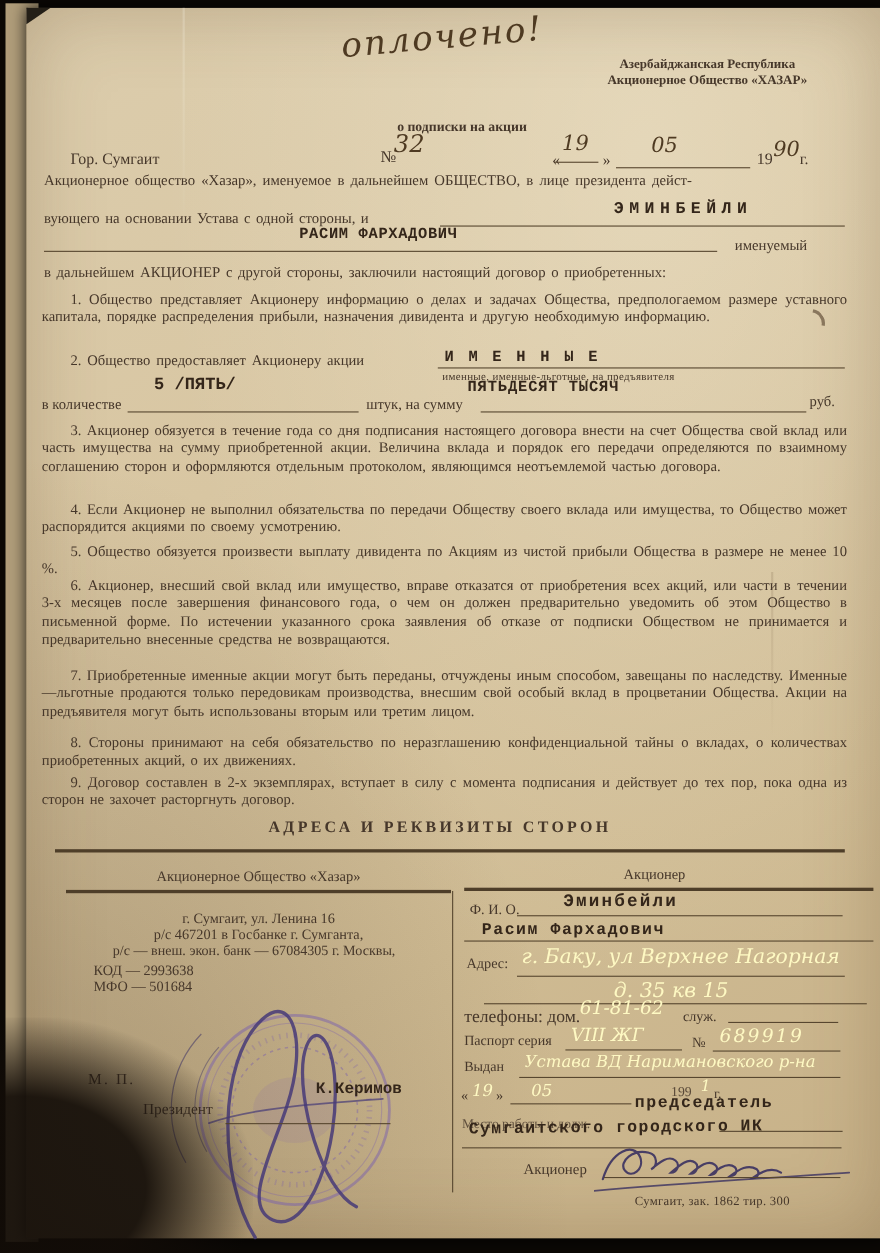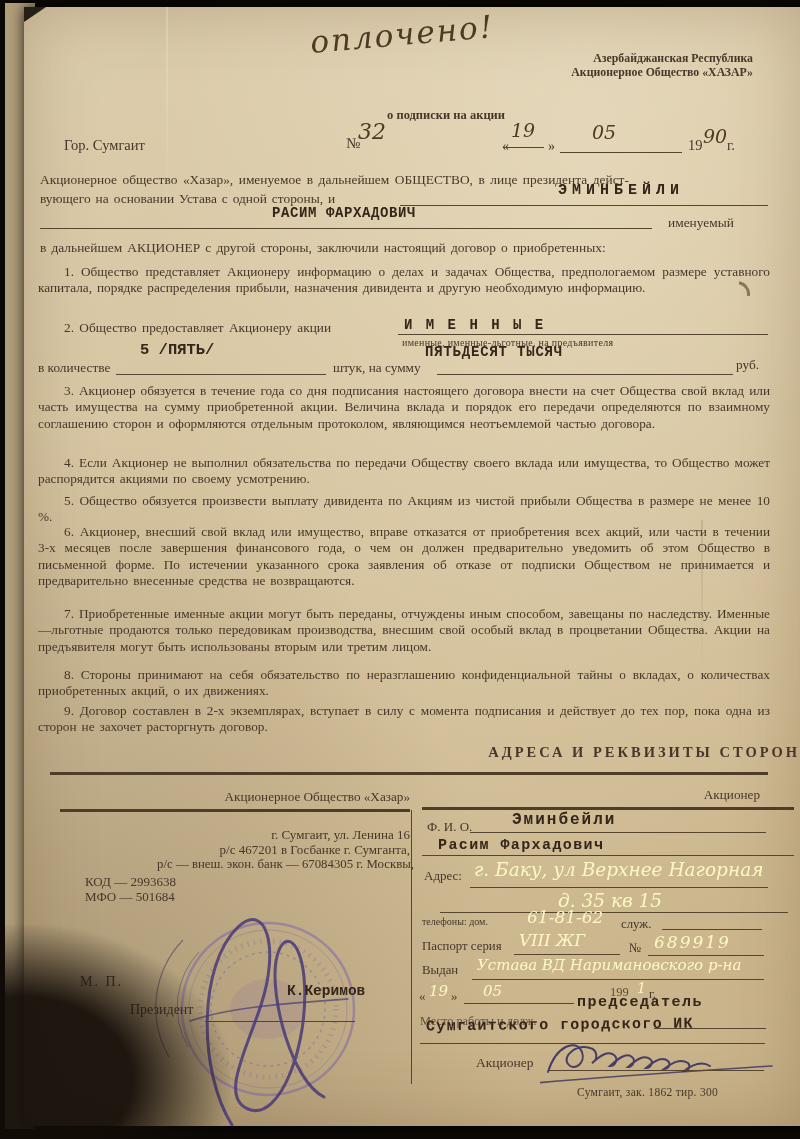--- a/index.html
+++ b/index.html
@@ -35,21 +35,21 @@
   .b{font-weight:bold;}
   .mono{font-family:"Liberation Mono",monospace;font-weight:bold;color:#34261a;white-space:nowrap;}
   .hand{font-family:"DejaVu Serif",serif;font-style:italic;color:#fef9c3;white-space:nowrap;}
   .hand-br{font-family:"DejaVu Serif",serif;font-style:italic;color:#4e3a22;white-space:nowrap;}
   .ln{position:absolute;height:0;border-bottom:1.5px solid #57462f;}
   .bar{position:absolute;background:#4e3e29;}
   .clause{position:absolute;left:38px;width:732px;margin:0;
     font-size:13.3px;line-height:16.3px;text-align:justify;text-indent:26px;
     word-spacing:1.6px;color:#46372a;}
   .nowrap{white-space:nowrap;}
-  .center{text-align:right;}
+  .center{text-align:center;}
 </style>
 </head>
 <body>
 
 <div class="strip"></div>
 <div class="paper"></div>
 <div class="fold"></div>
 <div class="crease-v1"></div>
 <div class="crease-v2"></div>
 <div class="curl"></div>
@@ -71,21 +71,21 @@
   <div class="abs t" style="left:502px;top:139px;font-size:14px;">«</div>
   <div class="abs hand-br" style="left:511px;top:119px;font-size:19px;">19</div>
   <div class="ln" style="left:504px;top:147px;width:40px;"></div>
   <div class="abs t" style="left:548px;top:139px;font-size:14px;">»</div>
   <div class="ln" style="left:560px;top:152px;width:122px;"></div>
   <div class="abs hand-br" style="left:592px;top:121px;font-size:19px;">05</div>
   <div class="abs t" style="left:688px;top:137px;font-size:14.5px;">19</div>
   <div class="abs hand-br" style="left:703px;top:125px;font-size:19px;">90</div>
   <div class="abs t" style="left:727px;top:137px;font-size:14.5px;">г.</div>
 
-  <div class="abs t nowrap" style="left:40px;top:172px;font-size:13.4px;word-spacing:2.2px;">Акционерное общество «Хазар», именуемое в дальнейшем ОБЩЕСТВО, в лице  президента дейст-</div>
+  <div class="abs t nowrap" style="left:40px;top:156px;font-size:13.4px;word-spacing:2.2px;">Акционерное общество «Хазар», именуемое в дальнейшем ОБЩЕСТВО, в лице  президента дейст-</div>
   <div class="abs t nowrap" style="left:40px;top:191px;font-size:13.4px;word-spacing:1.6px;">вующего на основании Устава с одной стороны, и</div>
   <div class="ln" style="left:400px;top:205px;width:368px;"></div>
   <div class="abs mono" style="left:558px;top:182px;font-size:15px;letter-spacing:5px;">ЭМИНБЕЙЛИ</div>
   <div class="abs mono" style="left:272px;top:205px;font-size:14px;letter-spacing:0.6px;">РАСИМ ФАРХАДОВИЧ</div>
   <div class="ln" style="left:40px;top:228px;width:612px;"></div>
   <div class="abs t" style="left:668px;top:215px;font-size:13.4px;">именуемый</div>
   <div class="abs t nowrap" style="left:40px;top:240px;font-size:13.4px;word-spacing:1.8px;">в дальнейшем АКЦИОНЕР с другой  стороны, заключили настоящий договор о приобретенных:</div>
 
   <p class="clause" style="top:264px;">1. Общество представляет Акционеру информацию о делах и задачах Общества,  предпологаемом размере уставного капитала, порядке распределения прибыли, назначения дивидента и другую необходимую информацию.</p>
 
@@ -150,21 +150,21 @@
   <div class="ln" style="left:470px;top:832px;width:296px;"></div>
   <div class="abs mono" style="left:438px;top:837px;font-size:15px;letter-spacing:1.4px;">Расим Фархадович</div>
   <div class="ln" style="left:422px;top:855px;width:372px;"></div>
 
   <div class="abs t" style="left:424px;top:868px;font-size:13px;">Адрес:</div>
   <div class="abs hand" style="left:474px;top:859px;font-size:18.5px;">г. Баку, ул Верхнее Нагорная</div>
   <div class="ln" style="left:470px;top:887px;width:298px;"></div>
   <div class="abs hand" style="left:558px;top:890px;font-size:18.5px;">д. 35 кв 15</div>
   <div class="ln" style="left:440px;top:912px;width:348px;"></div>
 
-  <div class="abs t" style="left:422px;top:916px;font-size:10px;">телефоны: дом.</div>
+  <div class="abs t" style="left:422px;top:916px;font-size:16px;">телефоны: дом.</div>
   <div class="abs hand" style="left:527px;top:907px;font-size:17px;">61-81-62</div>
   <div class="abs t" style="left:621px;top:917px;font-size:12.8px;">служ.</div>
   <div class="ln" style="left:662px;top:929px;width:100px;"></div>
 
   <div class="abs t" style="left:422px;top:939px;font-size:12.8px;">Паспорт серия</div>
   <div class="abs hand" style="left:519px;top:931px;font-size:16.5px;">VIII ЖГ</div>
   <div class="ln" style="left:514px;top:954px;width:106px;"></div>
   <div class="abs t" style="left:629px;top:940px;font-size:13px;">№</div>
   <div class="abs hand" style="left:654px;top:932px;font-size:17px;letter-spacing:2px;">689919</div>
   <div class="ln" style="left:648px;top:955px;width:116px;"></div>

